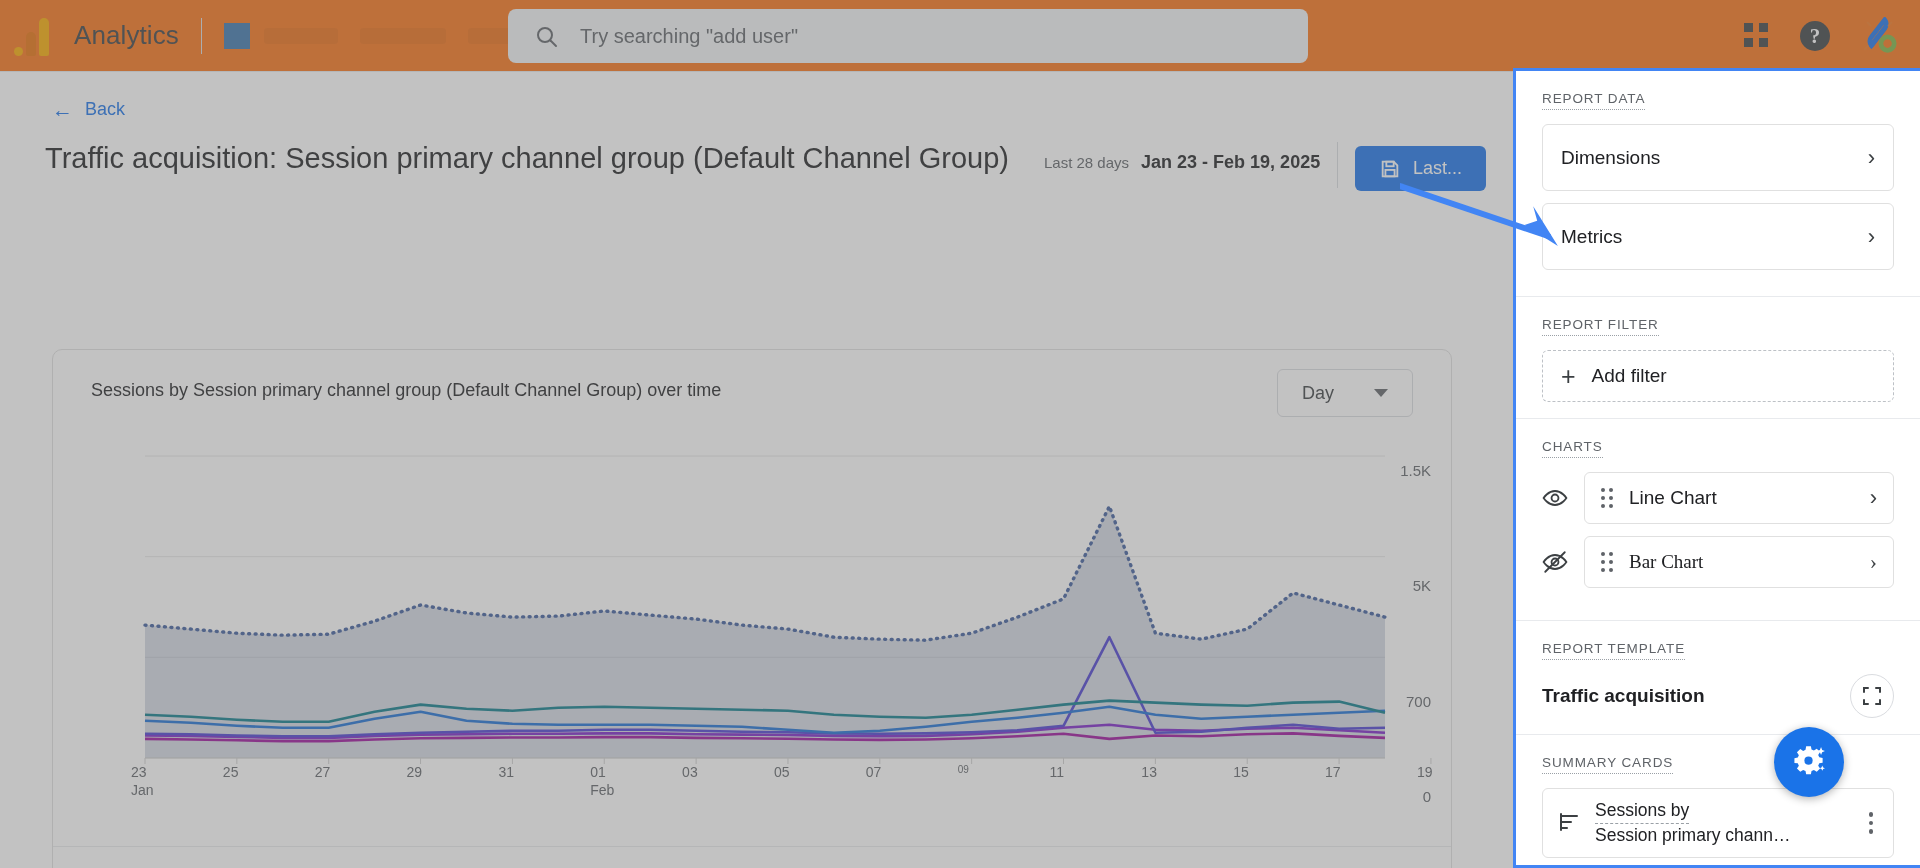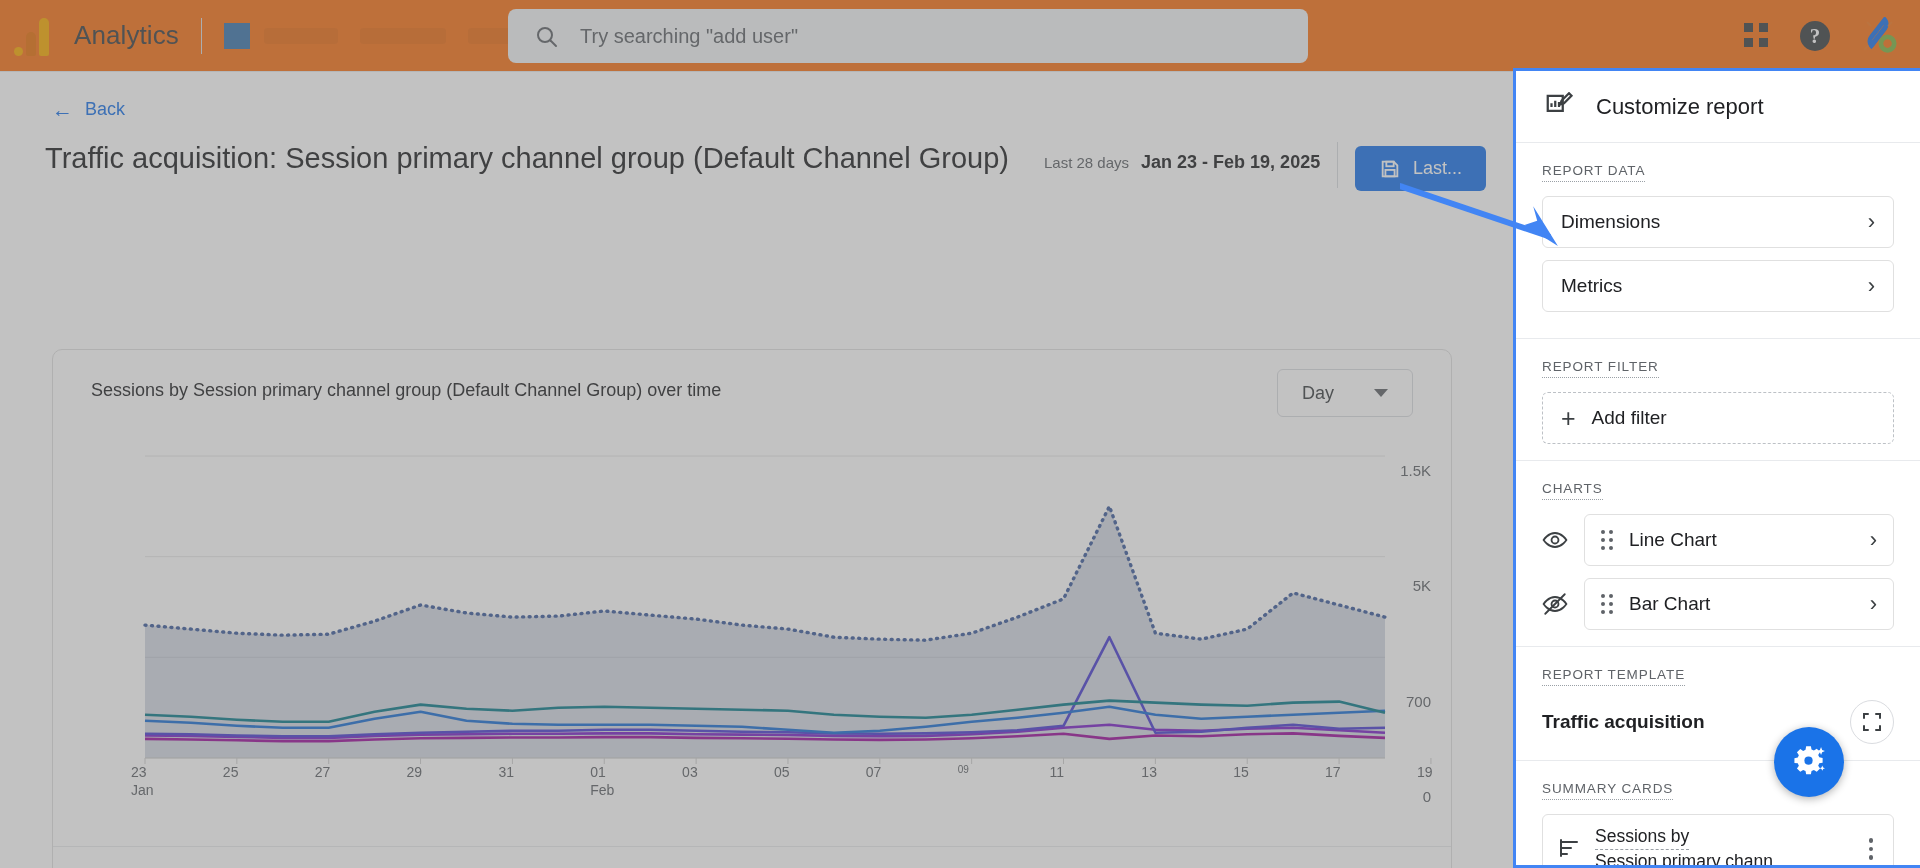--- a/index.html
+++ b/index.html
@@ -100,32 +100,32 @@
     position:absolute; right: 0; top: 68px; width: 407px; height: 800px; background:#fff;
     border: 3px solid #4285F4; border-right:none; z-index: 50; overflow:hidden;
   }
   .panel-head { height: 72px; display:flex; align-items:center; gap: 22px; padding-left: 28px;
                 border-bottom:1px solid #e8eaed; }
   .panel-head h2 { font-size: 22px; font-weight: 400; color: #202124; }
   .sec { padding: 18px 26px 16px 26px; border-bottom:1px solid #e8eaed; }
   .sec-label { font-size: 13.5px; letter-spacing: .9px; color: #5f6368; font-weight: 500;
                border-bottom: 1.5px dotted #9aa0a6; display:inline-block; padding-bottom:3px; margin-bottom: 14px; }
   .row-btn {
-    height: 52px; border:1px solid #e0e0e0; border-radius: 6px; display:flex; align-items:center;
+    height: 67px; border:1px solid #e0e0e0; border-radius: 6px; display:flex; align-items:center;
     justify-content:space-between; padding: 12px 18px; font-size: 19px; color:#202124; margin-bottom: 12px; cursor:pointer;
   }
   .row-btn:last-child { margin-bottom: 10px; }
   .rchev { font-size: 22px; color:#3c4043; }
   .add-filter {
     height: 52px; border:1.5px dashed #bdc1c6; border-radius: 6px; display:flex; align-items:center;
     gap: 16px; padding: 0 18px; font-size: 19px; color:#202124; cursor:pointer;
   }
   .plus { font-size: 25px; color:#3c4043; line-height:1; }
   .chart-row { display:flex; align-items:center; gap: 16px; margin-bottom: 12px; }
-  .chart-row:last-child { margin-bottom:0; }
+  .chart-row:last-child { margin-bottom:16px;font-family:Liberation Serif, serif; }
   .eye { width: 26px; height: 26px; flex: 0 0 26px; color:#3c4043; }
   .chart-box { flex:1; height: 52px; border:1px solid #e0e0e0; border-radius:6px; display:flex;
                align-items:center; gap: 16px; padding: 0 16px; font-size: 19px; color:#202124; cursor:pointer; }
   .dragdots { display:grid; grid-template-columns: repeat(2, 4px); grid-template-rows: repeat(3,4px); gap: 4px; }
   .dragdots i { width:4px;height:4px;background:#5f6368;border-radius:50%; display:block;}
   .tmpl-row { display:flex; align-items:center; justify-content:space-between; }
   .tmpl-name { font-size: 19px; color: #202124; font-weight: 700; }
   .tmpl-ico { width: 44px; height:44px; border-radius:50%; border:1px solid #dadce0;
               display:flex; align-items:center; justify-content:center; cursor:pointer; }
   .card-item { height: 70px; border:1px solid #e0e0e0; border-radius:6px; display:flex; align-items:center;
@@ -327,28 +327,20 @@
 
   <div class="scrim"></div>
   <div class="scrim-top"></div>
 
   <svg class="annot" width="180" height="75" viewBox="0 0 180 75">
     <line x1="0" y1="8" x2="148" y2="58" stroke="#4285F4" stroke-width="6" stroke-linecap="round"></line>
     <polygon points="160,66 124,50 136,44 130,30" fill="#4285F4" transform="rotate(8 145 52)"></polygon>
   </svg>
 
   <div class="panel">
-    <div class="panel-head">
-      <svg width="30" height="30" viewBox="0 0 24 24" fill="none" stroke="#3c4043" stroke-width="1.8">
-        <path d="M3 3h12v12H3z"></path>
-          <path d="M6 12V9M9 12V7M12 12v-4"></path>
-        <path d="M14 7l6-6 2 2-6 6-3 1z" fill="none"></path>
-      </svg>
-      <h2>Customize report</h2>
-    </div>
 
     <div class="sec">
       <div class="sec-label">REPORT DATA</div>
       <div class="row-btn">
         <span>Dimensions</span>
         <span class="rchev">›</span>
       </div>
       <div class="row-btn">
         <span>Metrics</span>
         <span class="rchev">›</span>

